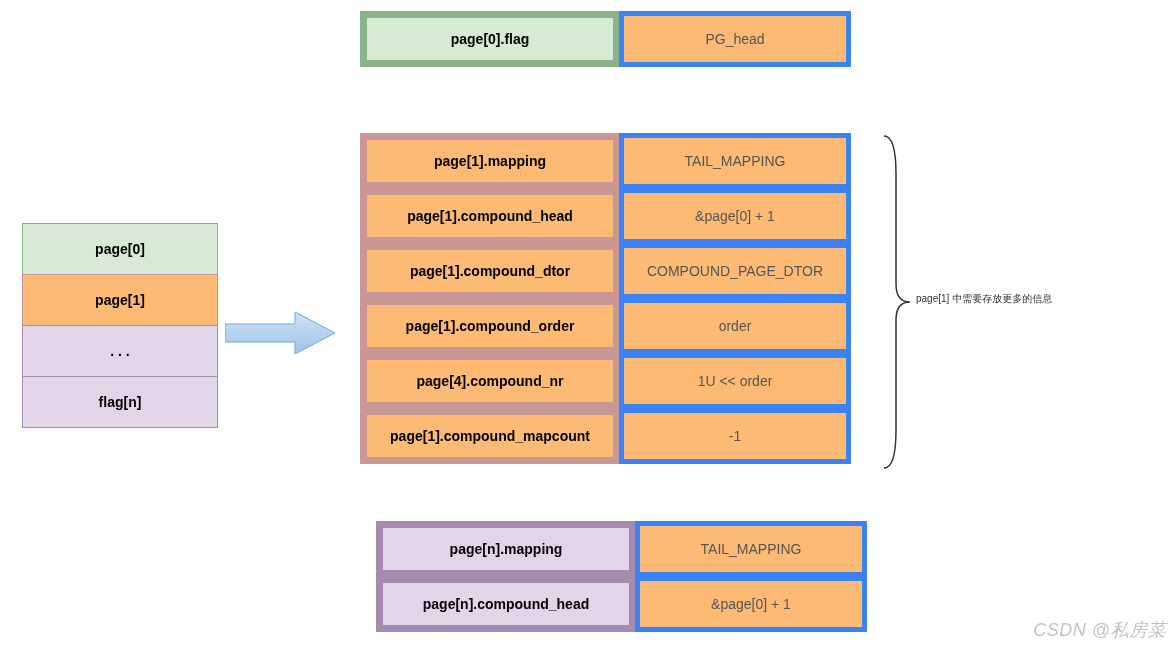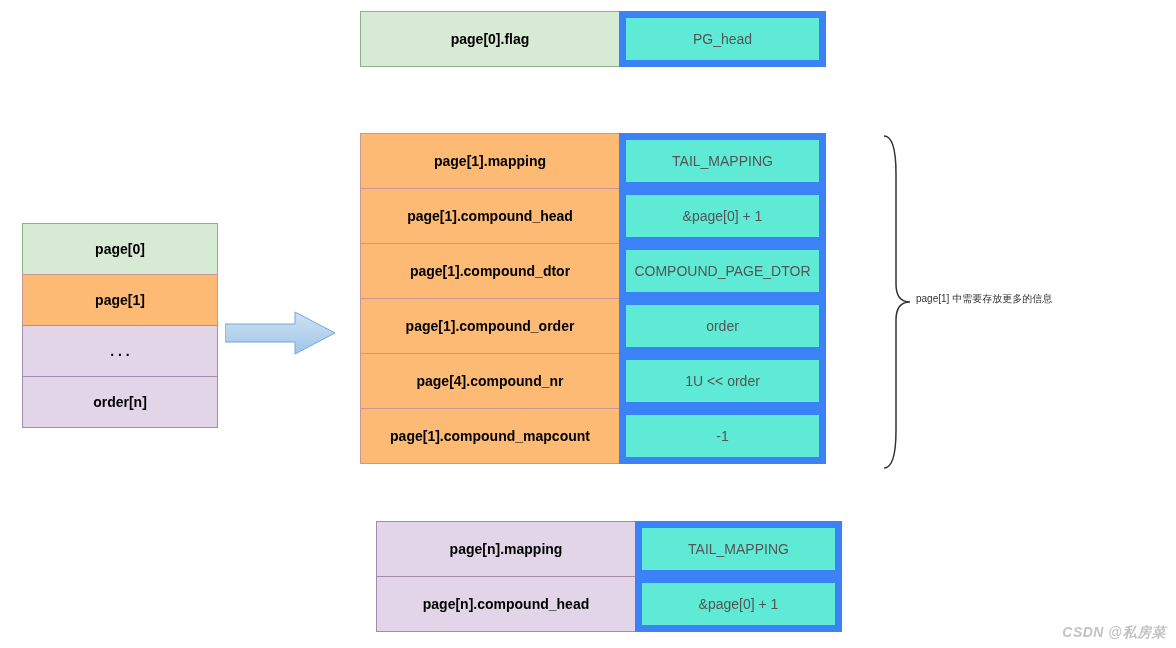--- a/index.html
+++ b/index.html
@@ -48,22 +48,22 @@
     height: 46px;
   }
 
   
   .rt {
     position: absolute;
     left: 360px;
     width: 520px;
   }
   .rt .rrow { height: 56px; display: flex; margin-top: -1px; }
-  .rt .lab   { width: 260px; border: 1px solid #a3a3a3; box-sizing: border-box; }
-  .rt .val   { width: 207px; border: 7px solid #3b82f6; box-sizing: border-box; background: #5eead4; margin-left: -1px; }
+  .rt .lab   { width: 260px; border: 7px solid #a3a3a3; box-sizing: border-box; }
+  .rt .val   { width: 232px; border: 5px solid #3b82f6; box-sizing: border-box; background: #fdba74; margin-left: -1px; }
 
   
   #tbl0 { top: 12px; }
   #tbl1 { top: 134px; }
   #tbln { top: 522px; margin-left: 16px; }
 
   #tbl0 .rrow { height: 56px; }
   #tbln .rrow { height: 56px; }
 
   
@@ -80,35 +80,34 @@
     top: 292px;
     font-size: 10px;
     color: #333;
   }
 
   
   #watermark {
     position: absolute;
     right: 10px;
     bottom: 6px;
-    font-size: 14px;
+    font-size: 18px;
     color: rgba(120,120,120,0.45);
     font-style: italic;
     letter-spacing: 0.5px;
-    font-weight: bold;
   }
 </style>
 </head>
 <body>
 
 <div id="left-table">
   <div class="row cell bold green">page[0]</div>
   <div class="row cell bold red">page[1]</div>
   <div class="row cell bold purple">. . .</div>
-  <div class="row cell bold purple">order[n]</div>
+  <div class="row cell bold purple">flag[n]</div>
 </div>
 
 <svg id="arrow" viewBox="0 0 110 46">
   <defs>
     <linearGradient id="ag" x1="0" y1="0" x2="0" y2="1">
       <stop offset="0" stop-color="#cfe2f3"></stop>
       <stop offset="1" stop-color="#9fc5e8"></stop>
     </linearGradient>
   </defs>
   <polygon points="0,14 70,14 70,2 110,23 70,44 70,32 0,32" fill="url(#ag)" stroke="#6fa8dc" stroke-width="1"></polygon>

